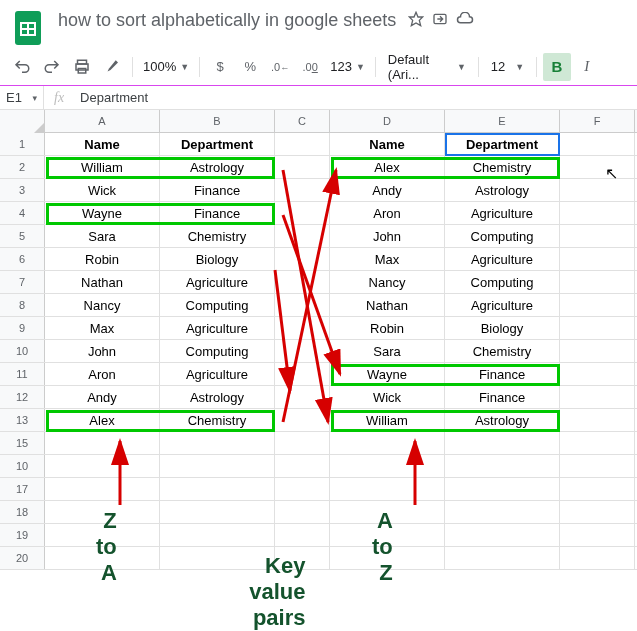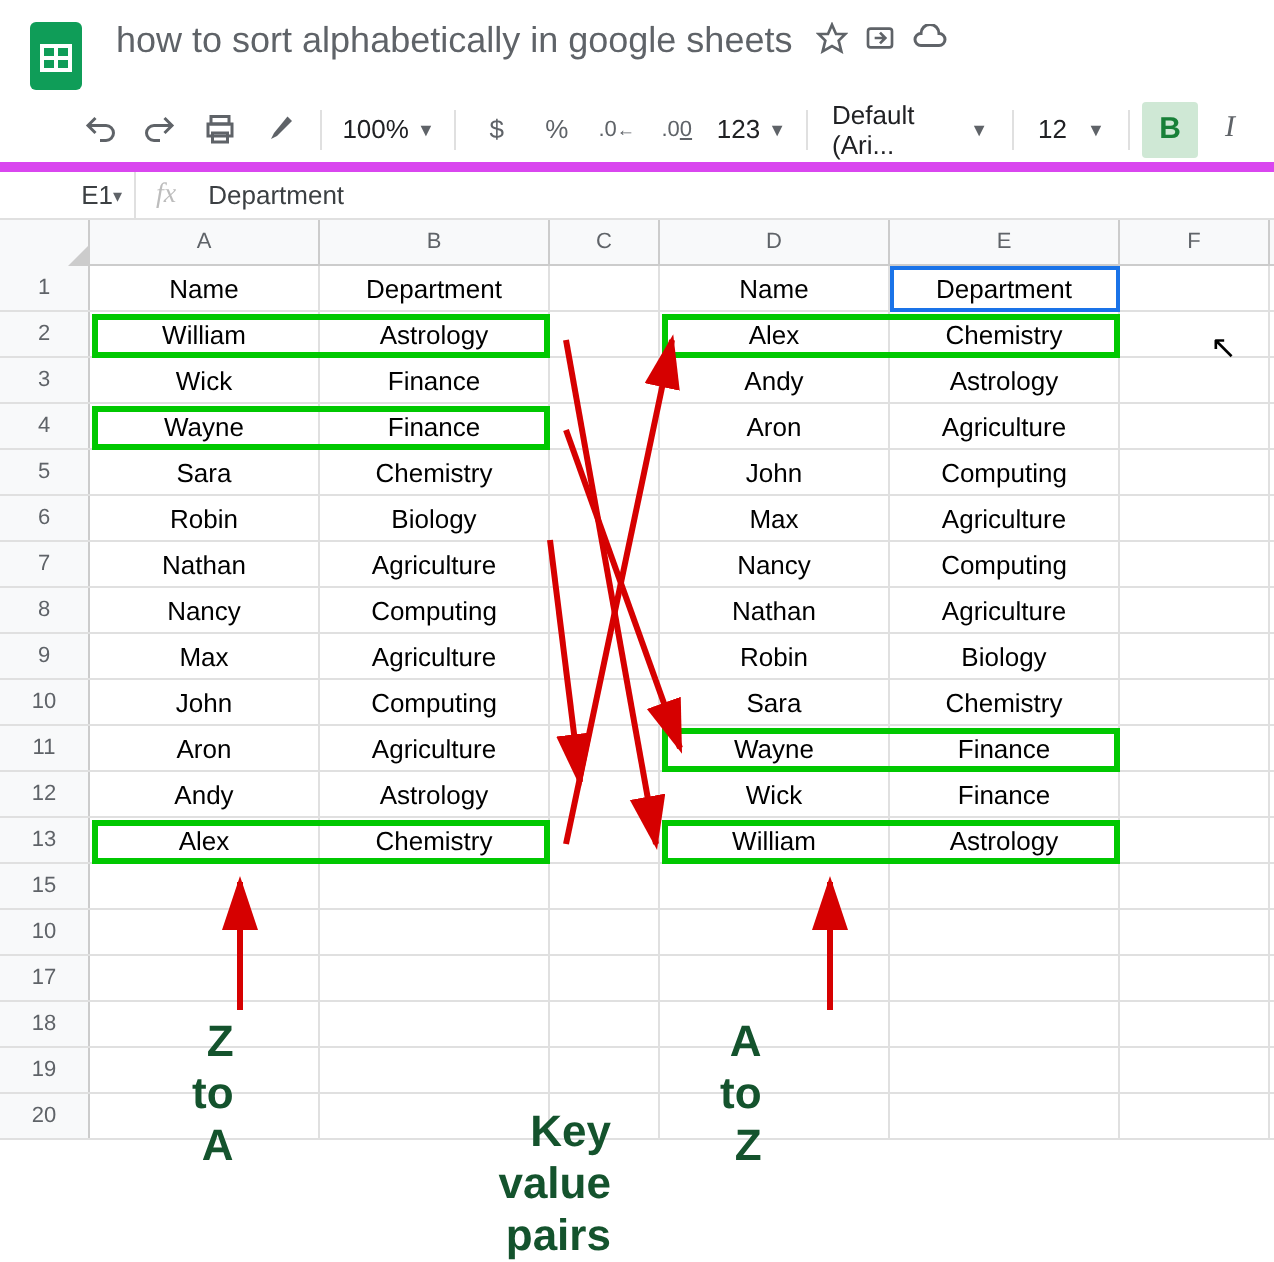--- a/index.html
+++ b/index.html
@@ -9,50 +9,50 @@
   .logo { width: 40px; height: 40px; display: flex; align-items: center; justify-content: center; }
   .logo-svg { width: 26px; height: 34px; }
   .title-area { flex: 1; margin-left: 6px; }
   .title-row { display: flex; align-items: center; gap: 8px; height: 24px; }
   .doc-title { font-size: 18px; color: #5f6368; padding: 2px 4px; }
   .title-icon { color: #5f6368; cursor: pointer; }
   .menu-bar { display: flex; gap: 2px; margin-top: 2px; }
   .menu-item { padding: 4px 7px; color: #202124; font-size: 14px; cursor: pointer; border-radius: 4px; }
   .last-edit { color: #5f6368; font-size: 13px; text-decoration: underline; cursor: pointer; white-space: nowrap; margin-left: 6px; }
   
-  .toolbar { display: flex; align-items: center; padding: 4px 8px; border-bottom: 5px solid #d946ef; height: 38px; gap: 2px; justify-content: flex-end; }
+  .toolbar { display: flex; align-items: center; padding: 4px 8px; border-bottom: 1px solid #d946ef; height: 38px; gap: 2px; }
   .tool-btn { width: 28px; height: 28px; display: flex; align-items: center; justify-content: center; color: #5f6368; cursor: pointer; border-radius: 2px; }
   .tool-sep { width: 1px; height: 20px; background: #e0e0e0; margin: 0 4px; }
   .zoom-box { display: flex; align-items: center; padding: 0 4px; color: #202124; font-size: 13px; cursor: pointer; gap: 4px; }
   .font-box { display: flex; align-items: center; padding: 0 6px; color: #202124; font-size: 13px; cursor: pointer; gap: 8px; border: none; width: 90px; }
   .fontsize-box { display: flex; align-items: center; padding: 0 6px; color: #202124; font-size: 13px; cursor: pointer; gap: 10px; width: 45px; }
   .bold-btn { font-weight: bold; color: #fff; background: #cfe8d5; font-size: 15px; border-radius:2px; }
   .bold-btn span { color: #188038; }
   .italic-btn { font-style: italic; font-family: serif; font-size: 15px; }
   .dd-arrow { font-size: 9px; color: #5f6368; }
   
   .namebox-row { display: flex; align-items: center; border-bottom: 1px solid #e0e0e0; height: 24px; }
-  .namebox { width: 56px; padding: 0 6px; font-size: 13px; color: #3c4043; display:flex; align-items:center; justify-content:flex-end; border-right:1px solid #e0e0e0; height:100%;margin-left:12px;}
+  .namebox { width: 44px; padding: 0 6px; font-size: 13px; color: #3c4043; display:flex; align-items:center; justify-content:space-between; border-right:1px solid #e0e0e0; height:100%;}
   .fx-label { font-style: italic; color: #bdbdbd; font-family: Liberation Serif, serif; padding: 0 10px; font-size: 14px; }
   .formula-input { flex: 1; padding: 0 6px; font-size: 13px; color: #3c4043; border: none; outline: none; }
   
   .sheet-area { position: relative; overflow: hidden; height: 530px; }
   .col-headers { display: flex; height: 23px; border-bottom: 1px solid #ccc; background: #f8f9fa; position: relative; }
   .corner-cell { width: 45px; height: 23px; border-right: 1px solid #ccc; background: #f8f9fa; display:flex; align-items:flex-end; justify-content:flex-end; }
   .col-header { border-right: 1px solid #ccc; text-align: center; font-size: 11px; color: #5f6368; line-height: 23px; cursor: pointer; }
   .col-A, .col-B { width: 115px; }
   .col-C { width: 55px; }
   .col-D, .col-E { width: 115px; }
   .col-F { width: 75px; }
   
   .rows { }
   .row { display: flex; height: 23px; border-bottom: 1px solid #e0e0e0; }
   .row-header { width: 45px; border-right: 1px solid #ccc; background: #f8f9fa; text-align: center; font-size: 11px; color: #5f6368; line-height: 23px; cursor: pointer; }
   .cell { border-right: 1px solid #e0e0e0; padding: 0 4px; font-size: 13px; color: #000; text-align: center; line-height: 23px; white-space: nowrap; overflow: hidden; }
-  .cell.header-cell { font-weight: normal; }
+  .cell.header-cell { font-weight: bold; }
   .cell-A, .cell-B { width: 115px; }
   .cell-C { width: 55px; }
   .cell-D, .cell-E { width: 115px; }
   .cell-F { width: 75px; }
   
   .selection-blue { position: absolute; border: 2px solid #1a73e8; pointer-events: none; }
   
   .annotation-layer { position: absolute; top: 0; left: 0; pointer-events: none; }
   .green-box { position: absolute; border: 3px solid #00c800; pointer-events: none; background: none; }
   .red-svg { position: absolute; top: 0; left: 0; }
@@ -363,17 +363,17 @@
         </defs>
       <line x1="283" y1="60" x2="328" y2="312" stroke="#d60000" stroke-width="3" marker-end="url(#ah)"></line>
       <line x1="283" y1="105" x2="340" y2="264" stroke="#d60000" stroke-width="3" marker-end="url(#ah)"></line>
       <line x1="283" y1="312" x2="336" y2="60" stroke="#d60000" stroke-width="3" marker-end="url(#ah)"></line>
       <line x1="275" y1="160" x2="290" y2="281" stroke="#d60000" stroke-width="3" marker-end="url(#ah)"></line>
       <line x1="120" y1="395" x2="120" y2="331" stroke="#d60000" stroke-width="3" marker-end="url(#ah)"></line>
       <line x1="415" y1="395" x2="415" y2="331" stroke="#d60000" stroke-width="3" marker-end="url(#ah)"></line>
     </svg>
 
     <div class="annot-text" style="top:398px; left:96px;">Z to A</div>
-    <div class="annot-text" style="top:398px; left:360px;">A to Z</div>
+    <div class="annot-text" style="top:398px; left:372px;">A to Z</div>
     <div class="annot-text annot-large" style="top:443px; left:215px;">Key value pairs are not changed</div>
   </div>
   <div class="cursor-arrow" style="top:54px; left:605px;">↖</div>
 </div>
 
 </body></html>

